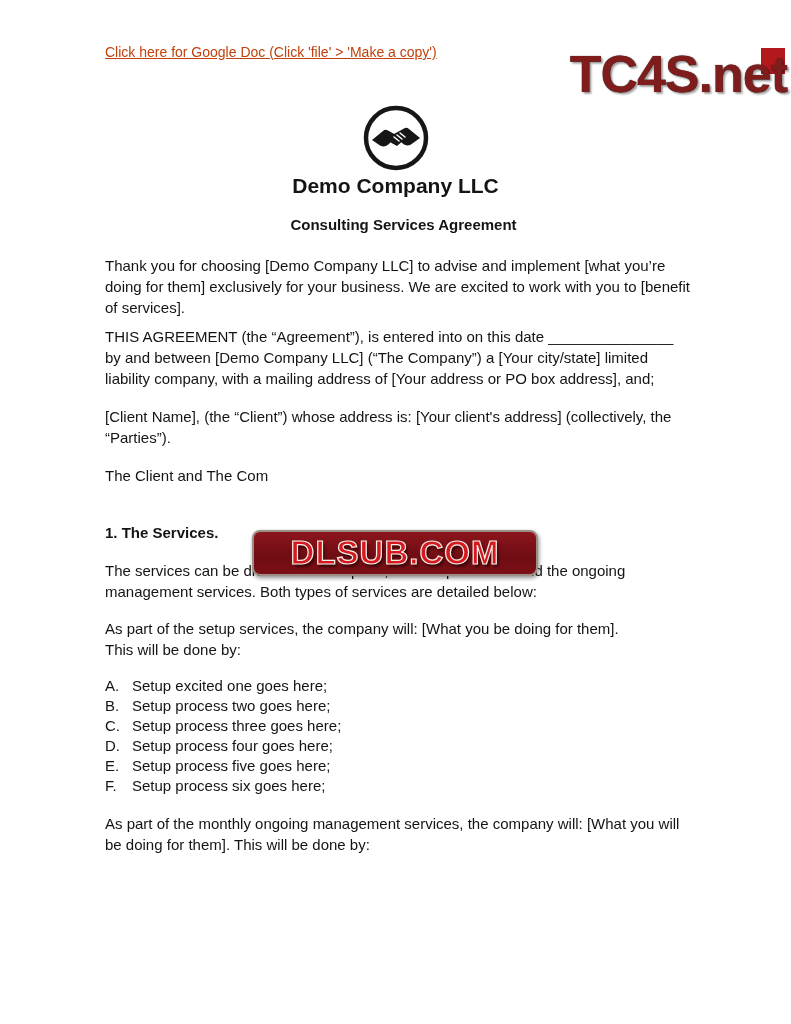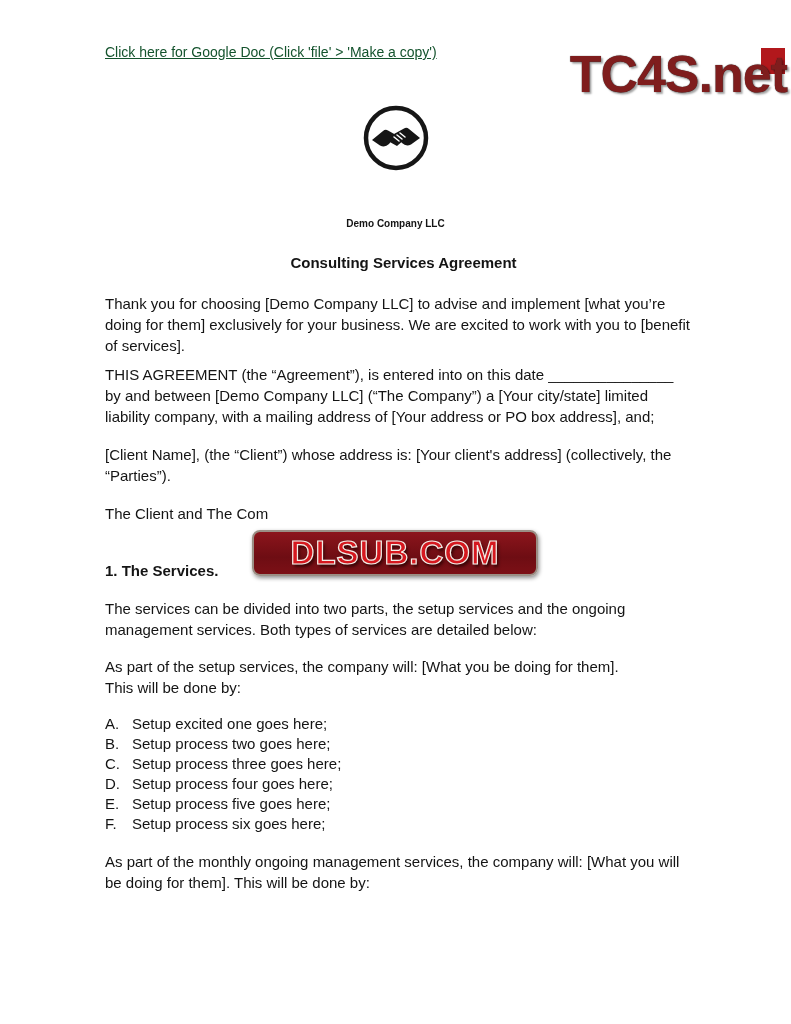--- a/index.html
+++ b/index.html
@@ -2,33 +2,33 @@
 <html><head>
 <meta charset="utf-8">
 <style>
   * { margin:0; padding:0; box-sizing:border-box; }
   html,body { background:#ffffff; }
   body { width:791px; height:1024px; font-family:"Liberation Sans", sans-serif; color:#141414; position:relative; overflow:hidden; }
   .page { position:relative; width:791px; height:1024px; background:#ffffff; }
 
   
   .doc-link-wrap { margin:44px 0 0 105px; font-size:14px; line-height:17px; }
-  .doc-link { color:#14532d; text-decoration:underline; }
+  .doc-link { color:#c2410c; text-decoration:underline; }
 
   
   .tc4s-wrap { position:absolute; top:0; right:4px; height:44px; }
   .tc4s-red-block { position:absolute; right:2px; top:4px; width:24px; height:26px; background:#b2181c; }
   .tc4s-text { position:relative; z-index:1; font-size:52px; font-weight:bold; letter-spacing:-1px; color:#7f1d1d;
                text-shadow:2px 2px 2px rgba(0,0,0,0.35), 0 0 1px #222; }
 
   
   .logo-wrap { width:66px; margin:44px auto 0 auto; }
 
   
-  .company-name { margin-top:38px; text-align:center; font-size:10px; font-weight:bold; line-height:21px; }
+  .company-name { text-align:center; font-size:21px; font-weight:bold; line-height:21px; }
   .doc-title    { margin-top:18px; text-align:center; font-size:15px; font-weight:bold; line-height:21px;padding-left:16px; }
 
   
   .content { margin:0 94px 0 105px; font-size:15px; line-height:21px; }
   .para { white-space:pre-line; }
   .p-intro     { margin-top:20px; }
   .p-agreement { margin-top:8px; }
   .p-client    { margin-top:17px; }
   .p-parties   { margin-top:17px; }
   .h-services  { margin-top:36px; font-size:15px; font-weight:bold; line-height:21px; }

